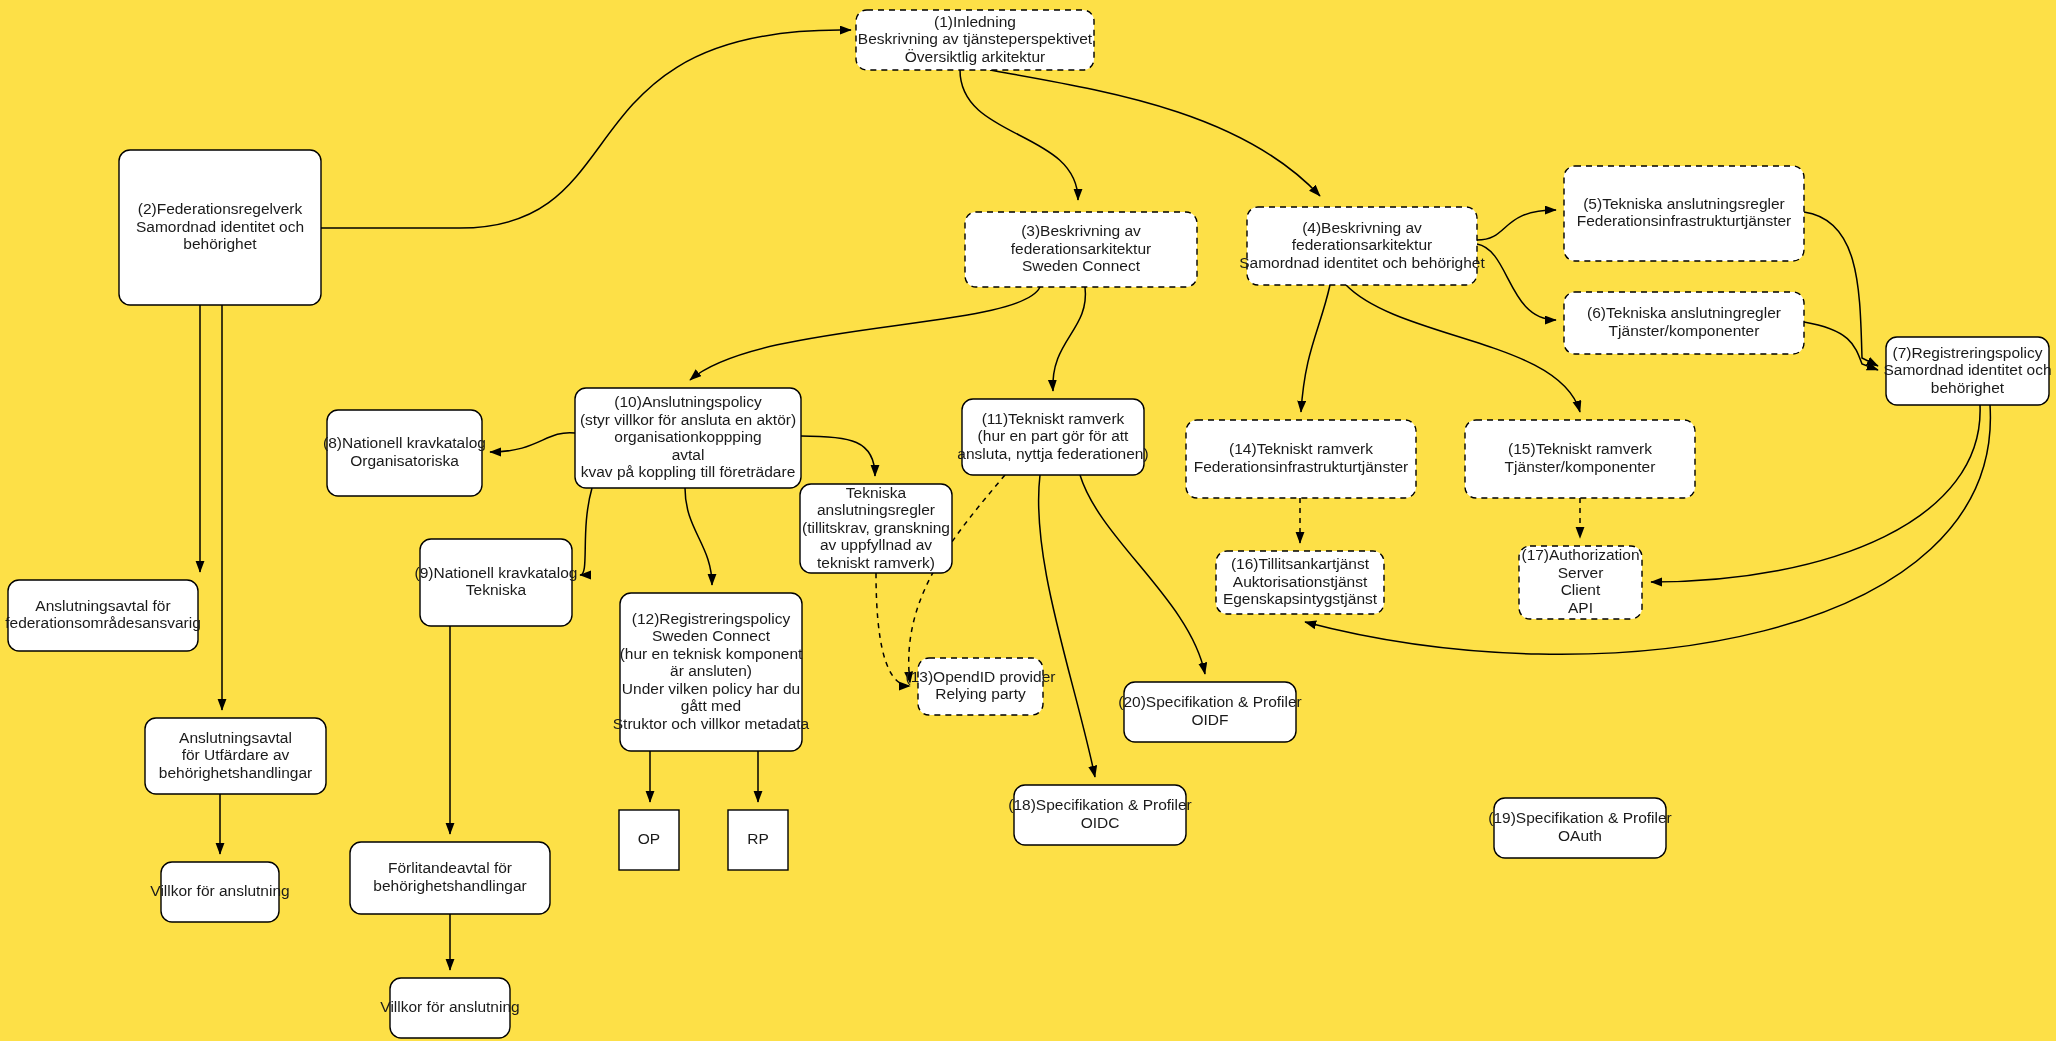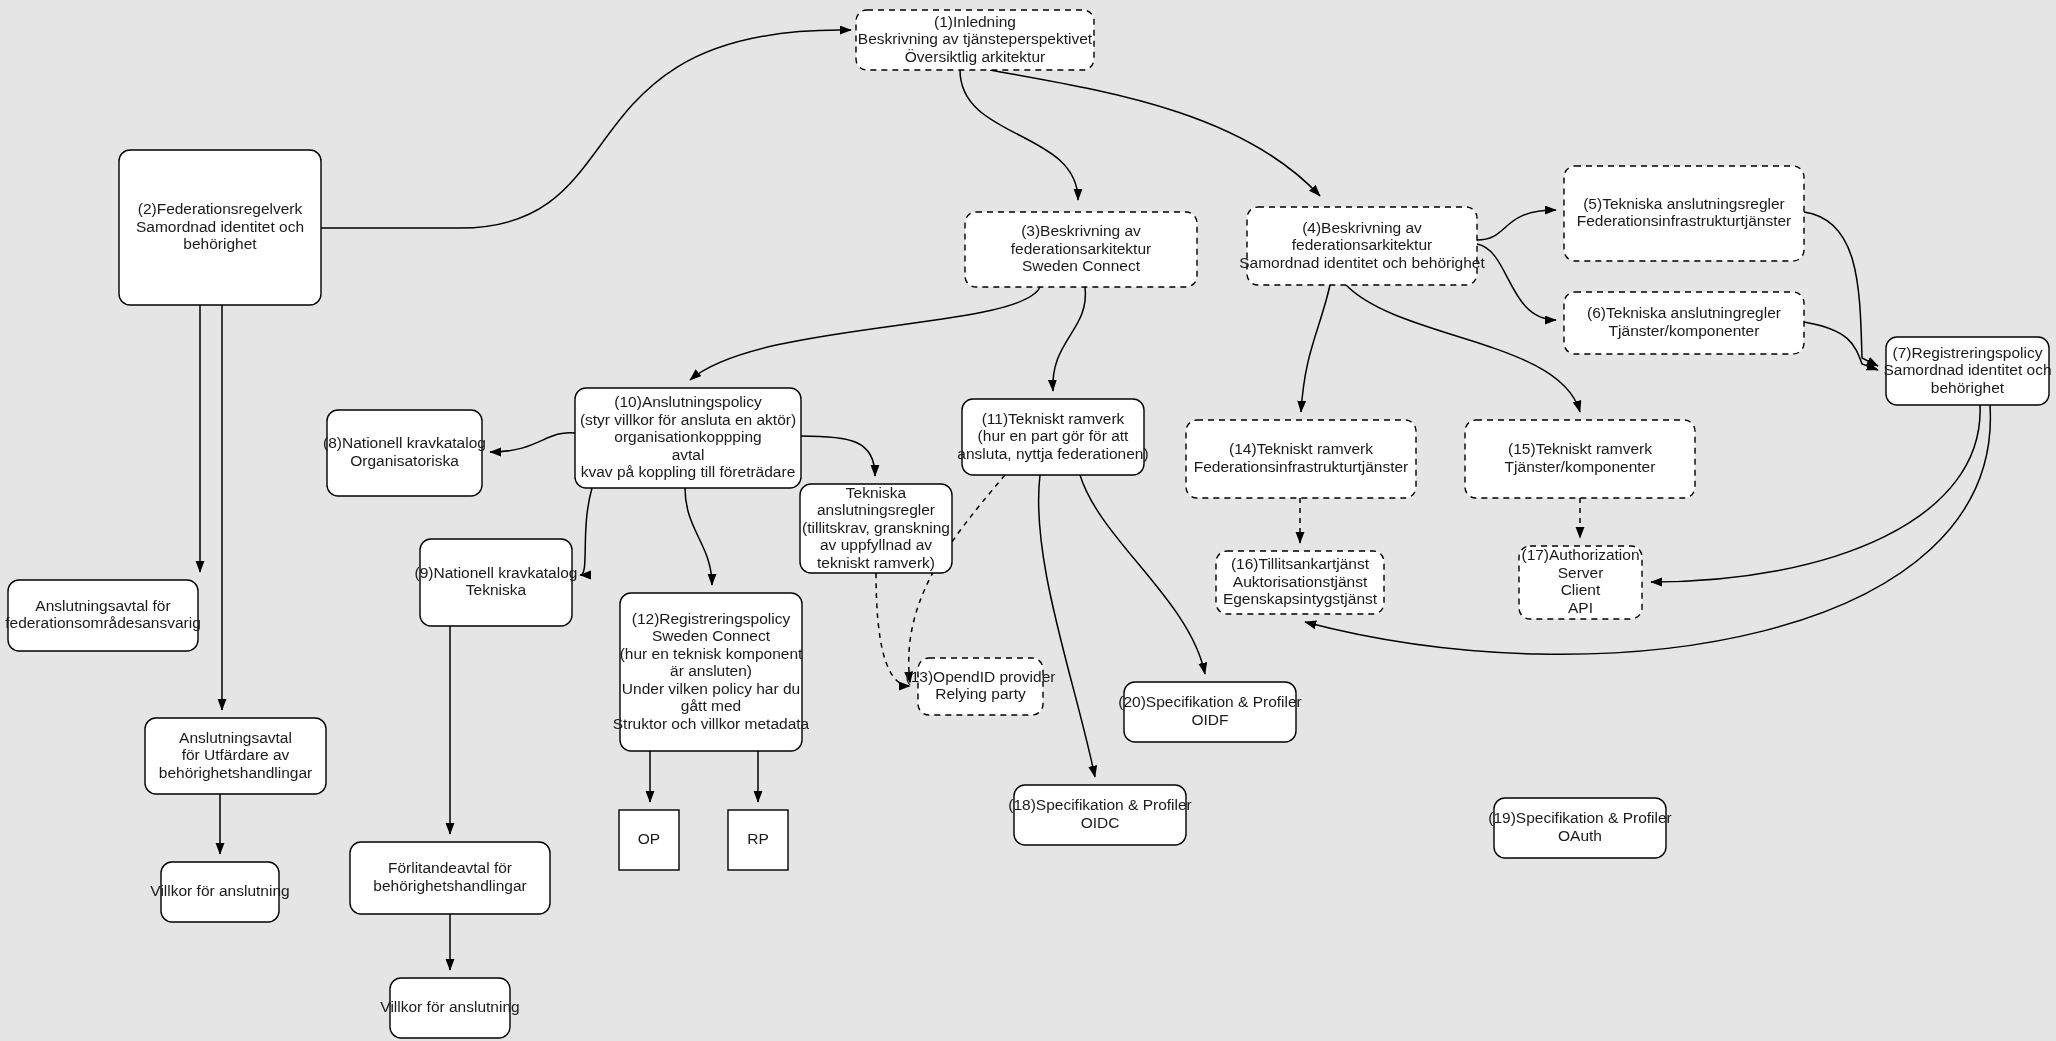--- a/index.html
+++ b/index.html
@@ -7,21 +7,21 @@
     padding: 0;
     background: #ffffff;
   }
   body {
     font-family: "Liberation Sans", sans-serif;
   }
   #diagram-root {
     position: relative;
     width: 2056px;
     height: 1041px;
-    background: #e5e5e5;
+    background: #fde047;
     overflow: hidden;
   }
   svg.flow {
     position: absolute;
     top: 0; left: 0;
     width: 2056px;
     height: 1041px;
   }
   .node-rect {
     fill: #ffffff;

